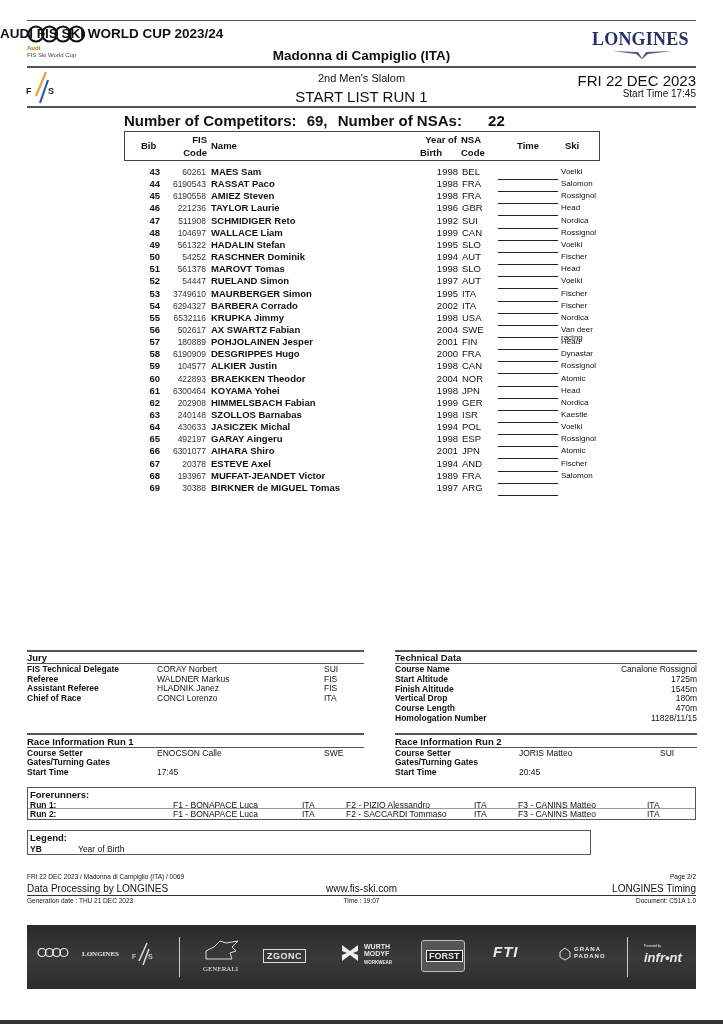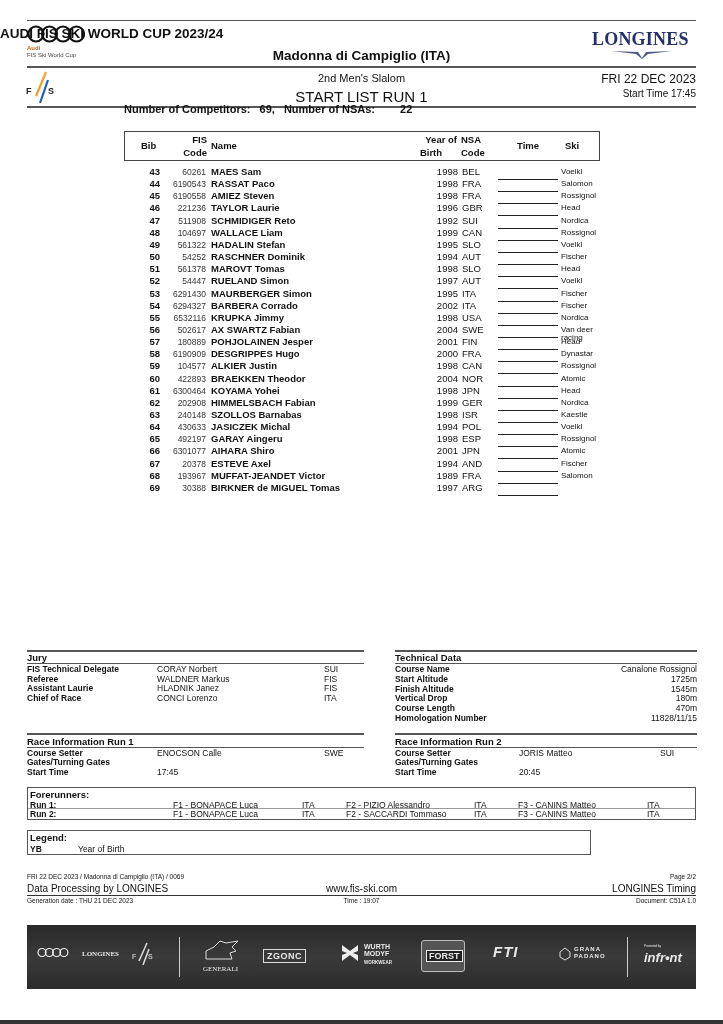--- a/index.html
+++ b/index.html
@@ -13,25 +13,25 @@
   #audi-rings { left: 27px; top: 24px; width: 58px; height: 20px; }
   #audi-sub1 { left: 27px; top: 45px; font-size: 6px; color: #c8651b; font-weight: bold; }
   #audi-sub2 { left: 27px; top: 52px; font-size: 6px; color: #444; }
   #title1 { left: 0; width: 723px; top: 26px; font-size: 13.5px; font-weight: bold; }
   #title2 { left: 0; width: 723px; top: 48px; text-align: center; font-size: 13.5px; font-weight: bold; }
   #longines { left: 592px; top: 29px; font-family: "Liberation Serif", serif; font-size: 18px; font-weight: bold; color: #253069; letter-spacing: 0.2px; }
   #longines-wings { left: 612px; top: 49px; width: 60px; height: 10px; }
   #fis-logo { left: 26px; top: 70px; width: 34px; height: 34px; }
   #event { left: 0; width: 723px; top: 72px; text-align: center; font-size: 11px; }
   #runtitle { left: 0; width: 723px; top: 88px; text-align: center; font-size: 15px; }
-  #date { right: 27px; top: 72px; font-size: 12px; text-align: right; }
+  #date { right: 27px; top: 72px; font-size: 15px; text-align: right; }
   #starttime { right: 27px; top: 88px; font-size: 10px; text-align: right; }
 
   
-  #competitors { left: 124px; top: 103px; font-size: 11px; font-weight: bold; }
+  #competitors { left: 124px; top: 112px; font-size: 15px; font-weight: bold; }
   #competitors span { display: inline-block; }
   #thead { left: 124px; top: 131px; width: 476px; height: 30px; border: 1.5px solid #444; }
   .th { position: absolute; font-size: 9.5px; font-weight: bold; }
   .row { position: absolute; left: 124px; width: 476px; height: 12px; font-size: 9.5px; }
   .row > span { position: absolute; top: 0; white-space: nowrap; }
   .c-bib { left: 0; width: 36px; text-align: right; font-weight: bold; }
   .c-fis { left: 36px; width: 46px; text-align: right; font-size: 8.5px; color: #333; top: 1px !important; }
   .c-name { left: 87px; font-weight: bold; }
   .c-yb { left: 270px; width: 64px; text-align: right; }
   .c-nsa { left: 338px; }
@@ -193,21 +193,21 @@
     <span class="c-bib">52</span>
     <span class="c-fis">54447</span>
     <span class="c-name">RUELAND Simon</span>
     <span class="c-yb">1997</span>
     <span class="c-nsa">AUT</span>
     <span class="c-time"></span>
     <span class="c-ski">Voelkl</span>
   </div>
     <div class="row" style="top: 287.5px;">
     <span class="c-bib">53</span>
-    <span class="c-fis">6291430</span>
+    <span class="c-fis">3749610</span>
     <span class="c-name">MAURBERGER Simon</span>
     <span class="c-yb">1995</span>
     <span class="c-nsa">ITA</span>
     <span class="c-time"></span>
     <span class="c-ski">Fischer</span>
   </div>
     <div class="row" style="top: 299.65px;">
     <span class="c-bib">54</span>
     <span class="c-fis">6294327</span>
     <span class="c-name">BARBERA Corrado</span>
@@ -356,21 +356,21 @@
 <div class="hr2" style="left:27px;top:650px;width:337px;"></div>
 <div class="sec-title" style="left:27px;top:652px;">Jury</div>
 <div class="hr" style="left:27px;top:663px;width:337px;"></div>
 <div id="jury-rows">
     <div class="kv k" style="left: 27px; top: 664px;">FIS Technical Delegate</div>
     <div class="kv" style="left: 157px; top: 664px;">CORAY Norbert</div>
     <div class="kv" style="left: 324px; top: 664px;">SUI</div>
     <div class="kv k" style="left: 27px; top: 673.5px;">Referee</div>
     <div class="kv" style="left: 157px; top: 673.5px;">WALDNER Markus</div>
     <div class="kv" style="left: 324px; top: 673.5px;">FIS</div>
-    <div class="kv k" style="left: 27px; top: 683px;">Assistant Laurie</div>
+    <div class="kv k" style="left: 27px; top: 683px;">Assistant Referee</div>
     <div class="kv" style="left: 157px; top: 683px;">HLADNIK Janez</div>
     <div class="kv" style="left: 324px; top: 683px;">FIS</div>
     <div class="kv k" style="left: 27px; top: 692.5px;">Chief of Race</div>
     <div class="kv" style="left: 157px; top: 692.5px;">CONCI Lorenzo</div>
     <div class="kv" style="left: 324px; top: 692.5px;">ITA</div>
   </div>
 <div class="hr2" style="left:27px;top:733px;width:337px;"></div>
 
 <div class="hr2" style="left:395px;top:650px;width:302px;"></div>
 <div class="sec-title" style="left:395px;top:652px;">Technical Data</div>

